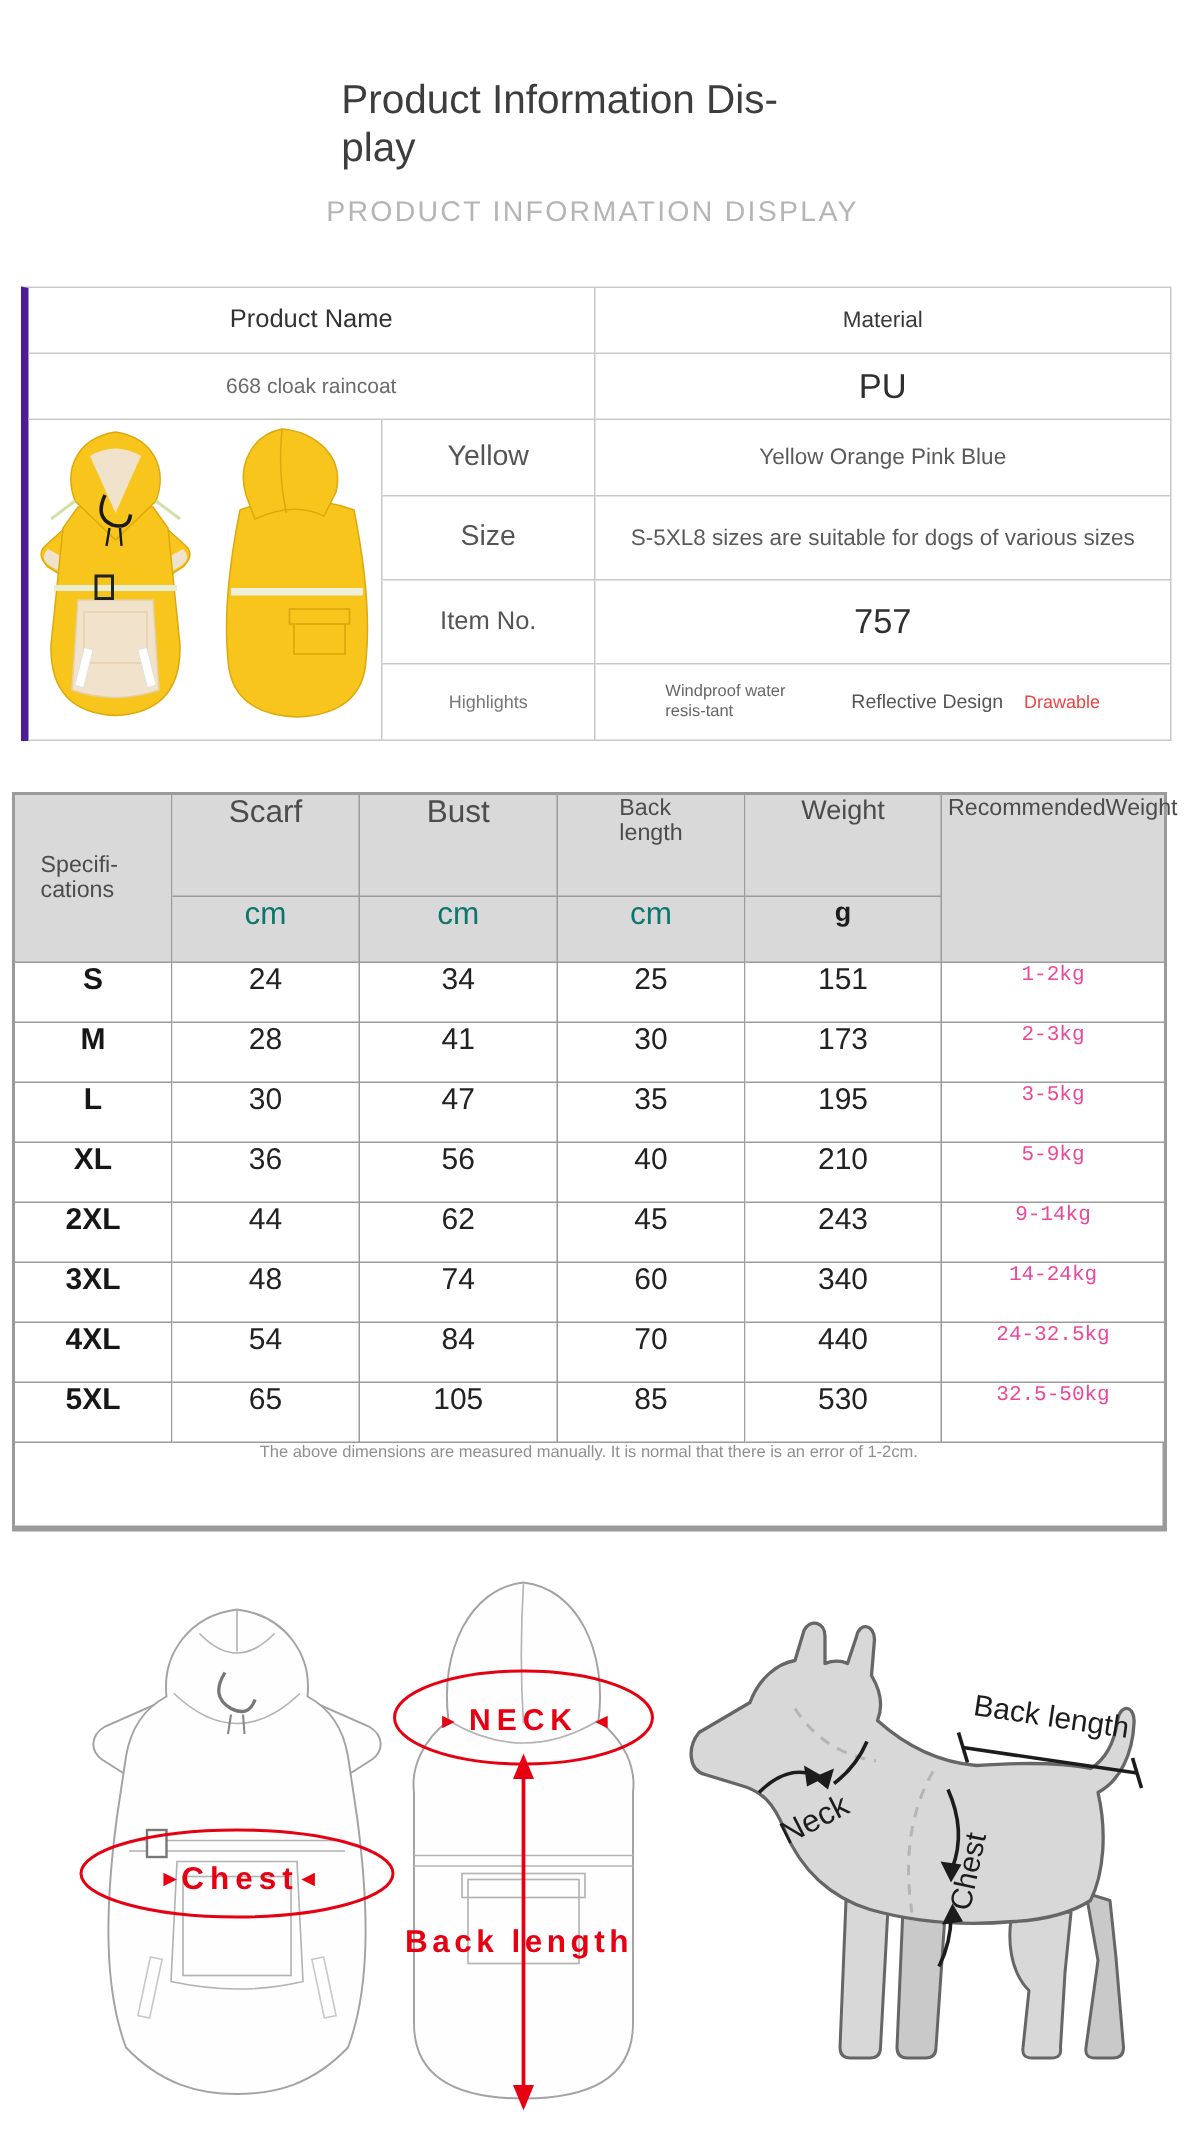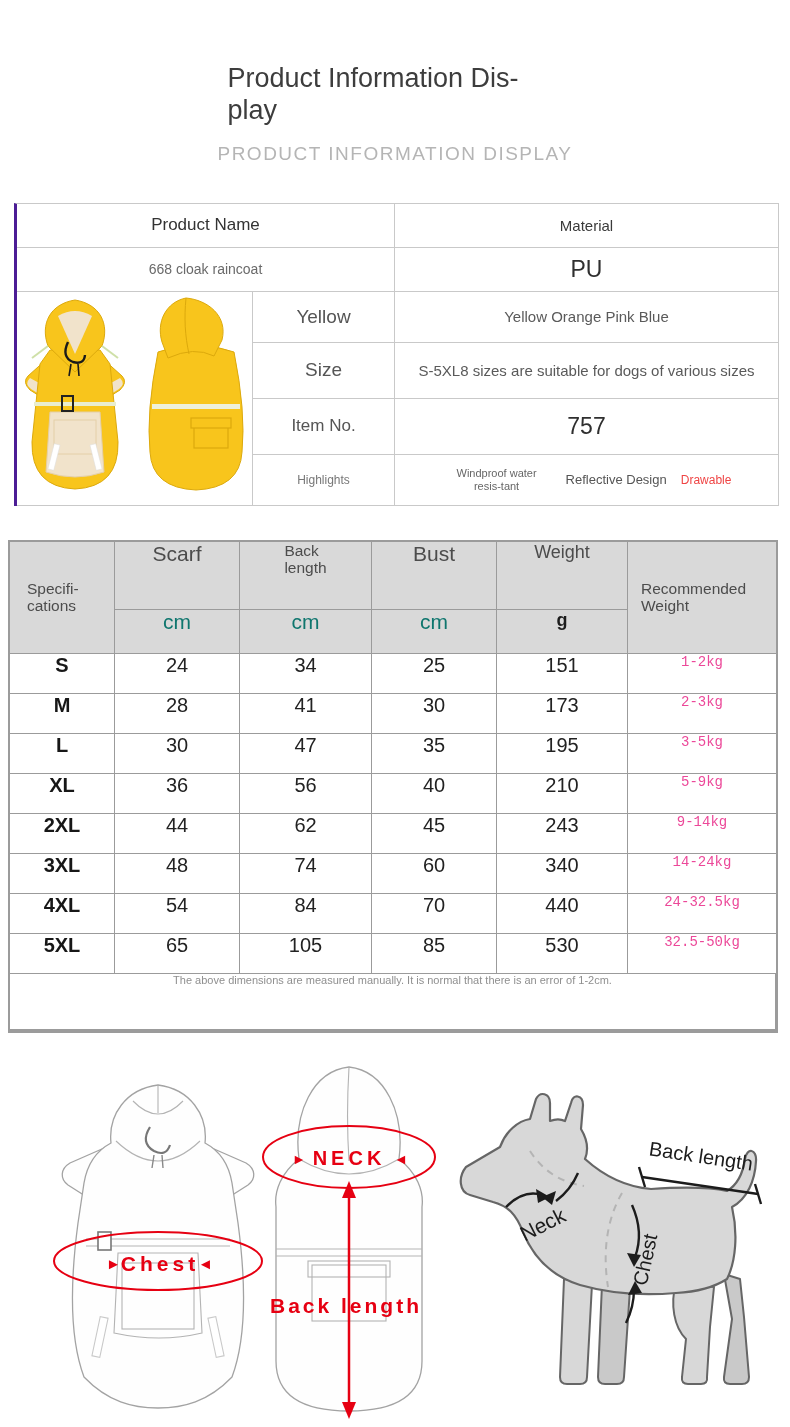--- a/index.html
+++ b/index.html
@@ -1,56 +1,56 @@
 <!DOCTYPE html>
 <html><head>
 <meta charset="utf-8">
 <style>
   html,body{margin:0;padding:0;background:#ffffff;}
   body{width:790px;height:1427px;font-family:"Liberation Sans",sans-serif;color:#333;overflow:hidden;position:relative;}
 
   
   .header{padding-top:50px;}
-  .title-box{width:335px;margin:12px auto;}
+  .title-box{width:335px;margin:0 auto;}
   .title-line{font-size:27px;line-height:1.2;color:#3d3d3d;font-weight:400;}
   .subtitle{margin-top:16px;text-align:center;font-size:19px;letter-spacing:1.5px;color:#b5b5b5;}
 
   
   .info-table{margin:38px 0 0 14px;width:762px;display:grid;
     grid-template-columns:236px 142px 384px;
     grid-template-rows:44px 44px 51px 56px 56px 51px;
-    border-top:1px solid #c9c9c9;border-left:3px solid #4c1d95;}
+    border-top:1px solid #c9c9c9;border-left:5px solid #4c1d95;}
   .info-table .cell{border-right:1px solid #c9c9c9;border-bottom:1px solid #c9c9c9;
     display:flex;align-items:center;justify-content:center;box-sizing:border-box;text-align:center;}
   .c-span2{grid-column:1/3;}
   .c-img{grid-column:1;grid-row:3/7;padding:0;}
   .lbl-big{font-size:19px;color:#555;}
   .lbl-mid{font-size:17px;color:#555;}
   .lbl-sm{font-size:12px;color:#777;}
   .val-big{font-size:23px;color:#2f2f2f;}
   .val-mid{font-size:15px;color:#5a5a5a;}
   .val-sm{font-size:14px;color:#6a6a6a;}
   .head-cell{font-size:17px;color:#333;}
   .head-cell-sm{font-size:15px;color:#3a3a3a;}
   .highlights-row{gap:14px;padding:0 10px;}
-  .hl-1{font-size:11px;color:#666;width:110px;text-align:center;line-height:1.2;}
+  .hl-1{font-size:11px;color:#666;width:110px;text-align:left;line-height:1.2;}
   .hl-2{font-size:13px;color:#555;}
   .hl-3{font-size:12px;color:#ef4444;}
 
   
   .size-table{margin:34px 0 0 8px;width:770px;box-sizing:border-box;
     border:2px solid #9b9b9b;border-bottom-width:3px;display:grid;
     grid-template-columns:105px 125px 132px 125px 131px 148px;
     grid-template-rows:68px 44px repeat(8,40px) 56px;}
   .size-table .scell{border-right:1px solid #9b9b9b;border-bottom:1px solid #9b9b9b;
     box-sizing:border-box;display:flex;align-items:flex-start;justify-content:center;background:#fff;}
   .size-table .scell.lastcol{border-right:none;}
   .size-table .hd{background:#d9d9d9;}
   .spec-cell{grid-row:1/3;flex-direction:column;align-items:flex-start !important;padding-left:17px;}
-  .rec-cell{grid-row:1/3;grid-column:6;flex-direction:column;align-items:flex-start !important;padding-left:13px;}
+  .rec-cell{grid-row:1/3;grid-column:6;align-items:flex-start !important;padding-left:13px;}
   .hd-label{font-size:21px;color:#4c4c4c;}
   .hd-label-md{font-size:18px;color:#4c4c4c;}
   .hd-label-sm{font-size:15.5px;color:#4c4c4c;line-height:1.12;}
   .unit{font-size:21px;font-weight:normal;color:#0f766e;}
   .unit-g{font-size:18px;font-weight:bold;color:#1d1d1d;}
   .sz{font-size:20px;font-weight:bold;color:#171717;}
   .num{font-size:20px;color:#222;}
   .rec-val{font-size:14px;color:#ec4899;font-family:Liberation Mono, monospace;}
   .note-cell{grid-column:1/7;border-right:none;font-size:11px;color:#8f8f8f;}
 
@@ -141,28 +141,28 @@
 <div class="size-table">
 
   <div class="scell hd spec-cell">
     <span class="hd-label-sm">Specifi-</span>
     <span class="hd-label-sm">cations</span>
   </div>
   <div class="scell hd">
       <span class="hd-label">Scarf</span>
     </div>
   <div class="scell hd">
+      <span class="hd-label">Bust</span>
+    </div>
+  <div class="scell hd">
     <span style="display:flex;flex-direction:column;align-items:flex-start;">
       <span class="hd-label-sm">Back</span>
       <span class="hd-label-sm">length</span>
     </span>
   </div>
-  <div class="scell hd">
-      <span class="hd-label">Bust</span>
-    </div>
   <div class="scell hd">
       <span class="hd-label-md">Weight</span>
     </div>
   <div class="scell hd rec-cell lastcol">
     <span class="hd-label-sm">Recommended</span>
     <span class="hd-label-sm">Weight</span>
   </div>
 
   <div class="scell hd unit" style="grid-column:2;">cm</div>
   <div class="scell hd unit">cm</div>

